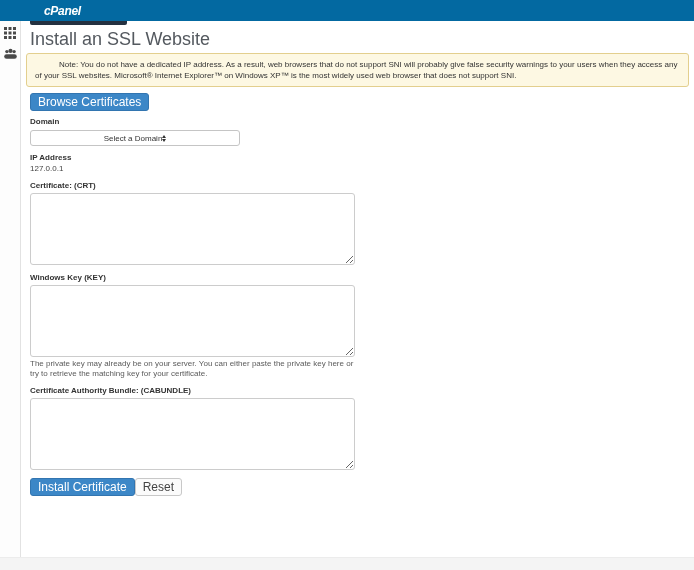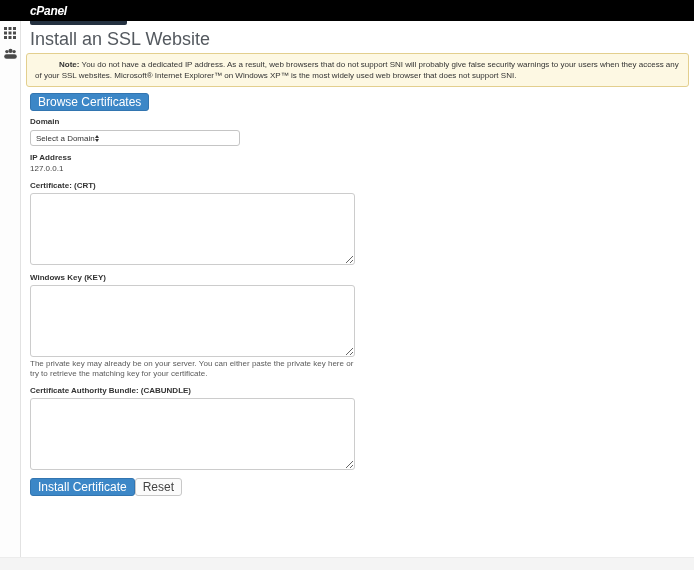--- a/index.html
+++ b/index.html
@@ -11,24 +11,24 @@
     width: 694px;
     height: 570px;
     background: #ffffff;
     overflow: hidden;
     margin: 0 auto;
   }
 
   
   .topbar {
     height: 21px;
-    background: #000000;
+    background: #0369a1;
     display: flex;
     align-items: center;
-    padding-left: 30px;
+    padding-left: 44px;
   }
   .logo {
     color: #ffffff;
     font-size: 12px;
     font-weight: bold;
     font-style: italic;
     letter-spacing: -0.3px;
   }
   .logo-shadow {
     position: absolute;
@@ -76,21 +76,21 @@
     margin-top: 4px;
     margin-left: -4px;
     background: #fdf8e3;
     border: 1px solid #e3cf8e;
     border-radius: 3px;
     padding: 5px 8px;
     font-size: 8px;
     line-height: 11px;
     color: #333333;
   }
-  .note-box b { font-weight: bold; padding-left: 24px; }
+  .note-box b { font-weight: normal; padding-left: 24px; }
 
   
   .btn {
     display: inline-block;
     font-family: "Liberation Sans", sans-serif;
     font-size: 12px;
     line-height: 8px;
     padding: 4px 7px;
     border-radius: 3px;
     cursor: pointer;
@@ -123,21 +123,21 @@
 
   .fake-select {
     margin-top: 3px;
     width: 210px;
     height: 16px;
     background: #ffffff;
     border: 1px solid #c5c5c5;
     border-radius: 3px;
     display: flex;
     align-items: center;
-    justify-content: flex-start;
+    justify-content: center;
     padding: 0 5px;
     font-size: 8px;
     color: #333333;
     cursor: pointer;
   }
   .stepper { display: flex; flex-direction: column; align-items: center; gap: 1px; }
   .tri-up {
     width: 0; height: 0;
     border-left: 2.5px solid transparent;
     border-right: 2.5px solid transparent;

